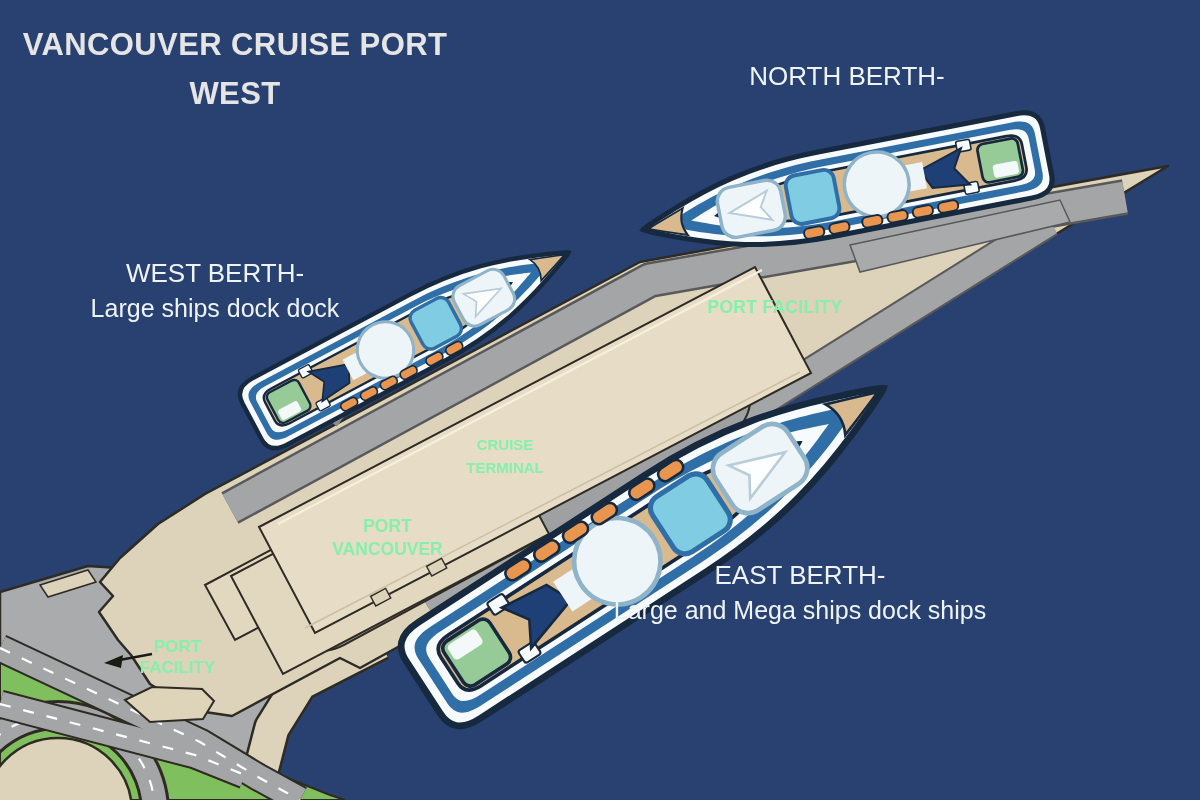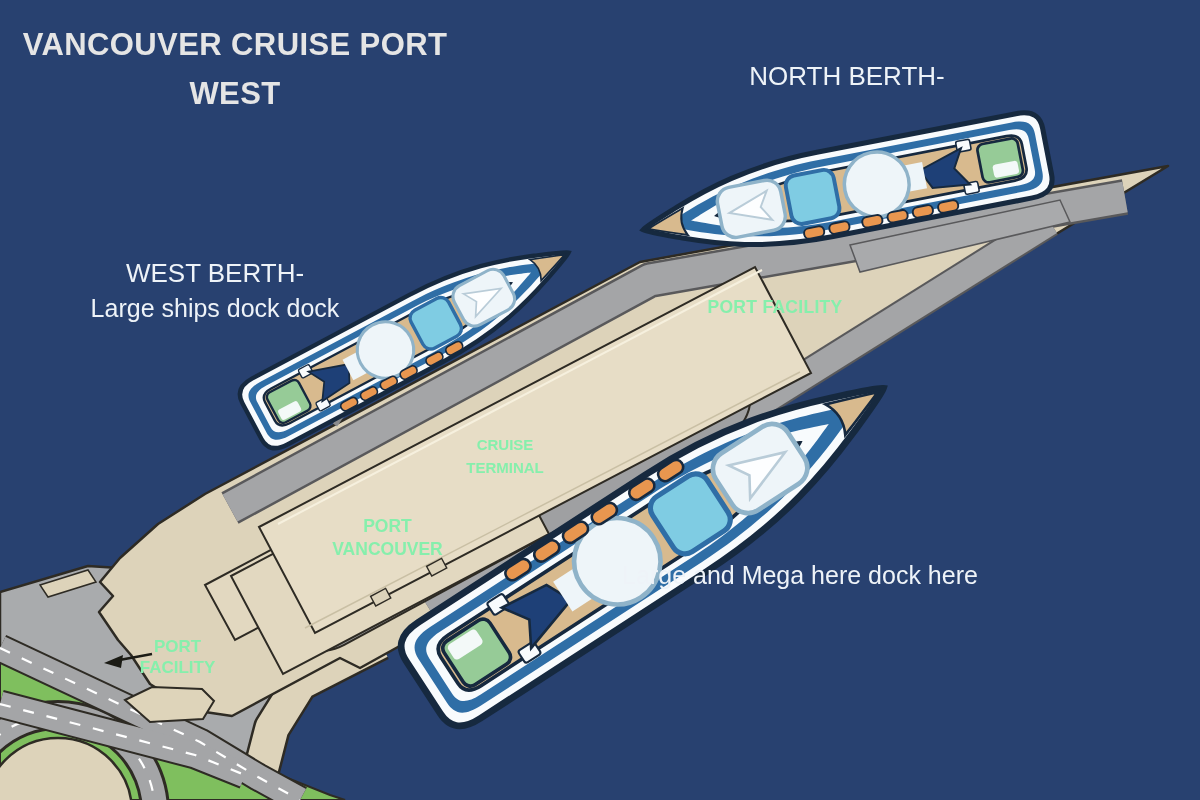--- a/index.html
+++ b/index.html
@@ -135,21 +135,22 @@
 <div class="lbl lbl-light north-berth">
   <div class="berth-name">NORTH BERTH-</div>
 </div>
 
 <div class="lbl lbl-light west-berth">
   <div class="berth-name">WEST BERTH-</div>
   <div>Large ships dock dock</div>
 </div>
 
 <div class="lbl lbl-light east-berth">
-  <div>Large and Mega here dock here</div>
+  <div class="berth-name">EAST BERTH-</div>
+  <div>Large and Mega ships dock ships</div>
 </div>
 
 <div class="lbl lbl-dark pf-upper">PORT FACILITY</div>
 
 <div class="lbl lbl-dark cruise-terminal">
   <div>CRUISE</div>
   <div>TERMINAL</div>
 </div>
 
 <div class="lbl lbl-dark pf-lower">

